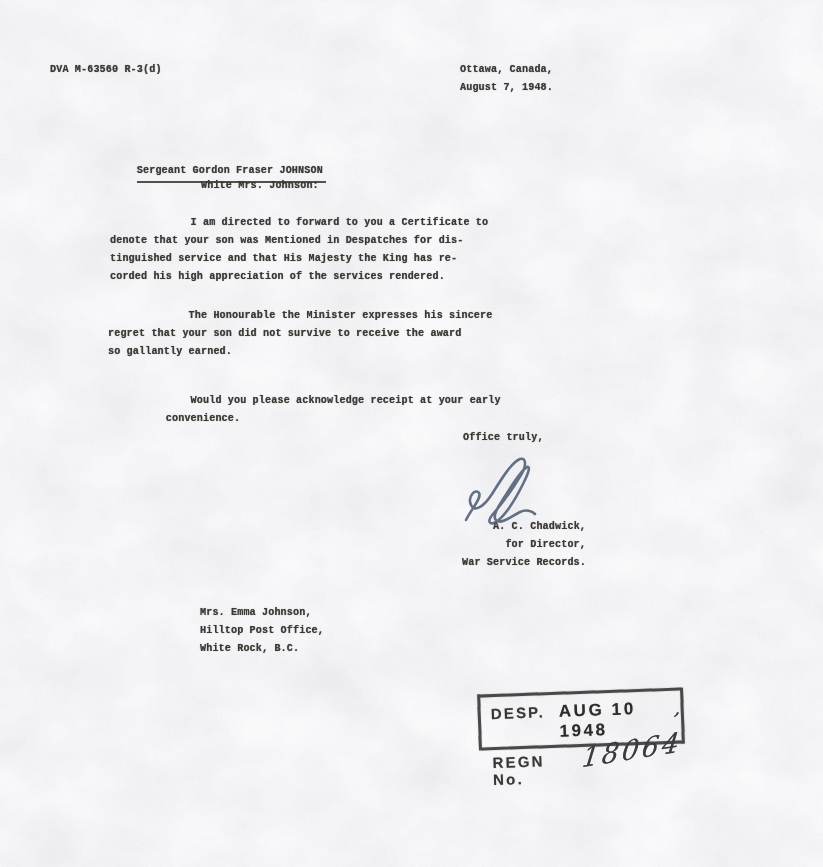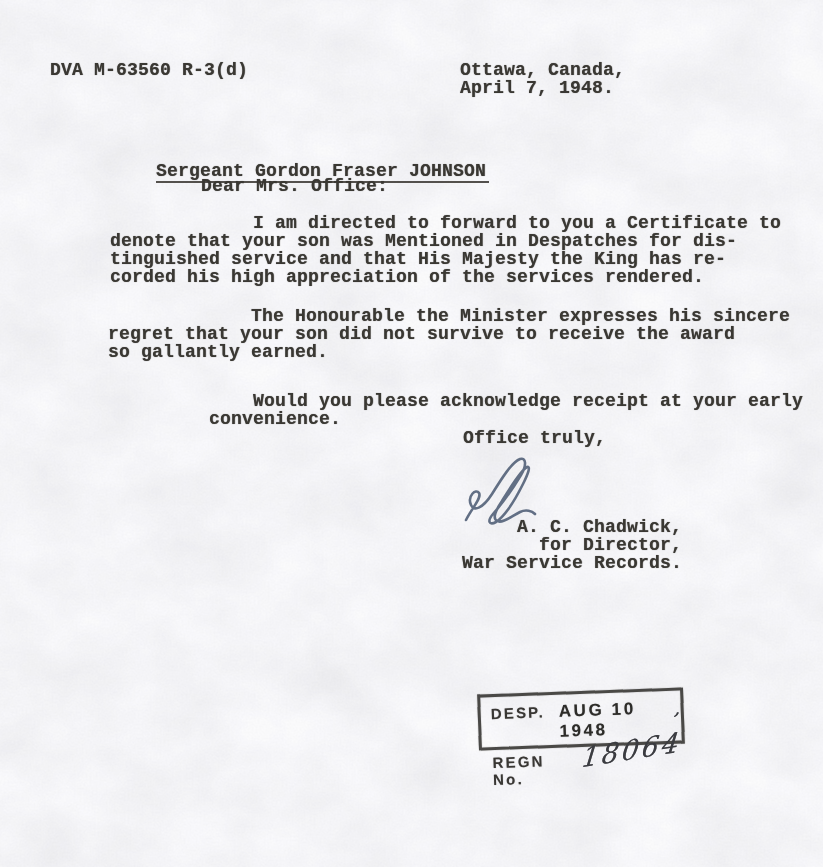--- a/index.html
+++ b/index.html
@@ -20,21 +20,21 @@
     left: 0;
     top: 0;
     pointer-events: none;
     z-index: 1;
   }
   .typed {
     position: absolute;
     z-index: 2;
     white-space: pre;
     font-family: "Liberation Mono", monospace;
-    font-size: 18px;
+    font-size: 10px;
     font-weight: 700;
     line-height: 18px;
     letter-spacing: 0.2px;
     color: #3a3833;
     text-shadow: 0 0 1px rgba(52, 50, 46, 0.55), 0.4px 0.4px 0.6px rgba(52, 50, 46, 0.25);
   }
   .ref-number      { left: 50px;  top: 61px; }
   .dateline        { left: 460px; top: 61px; }
   .subject         { left: 112px; top: 144px; }
   .subject .u {
@@ -138,27 +138,27 @@
         </feComponentTransfer>
       </filter>
     </defs>
     <rect width="823" height="867" filter="url(#mottle)" opacity="0.75" style="mix-blend-mode:multiply"></rect>
     <rect width="823" height="867" filter="url(#grain)" opacity="0.16" style="mix-blend-mode:multiply"></rect>
   </svg>
 
   <div class="typed ref-number">DVA M-63560 R-3(d)</div>
 
   <div class="typed dateline">Ottawa, Canada,
-April 7, 1948.</div>
+August 7, 1948.</div>
 
   <div class="typed subject">
     <span class="u">Sergeant Gordon Fraser JOHNSON</span>
   </div>
 
-  <div class="typed salutation">Dear Mrs. Office:</div>
+  <div class="typed salutation">White Mrs. Johnson:</div>
 
   <div class="typed para-1">             I am directed to forward to you a Certificate to
 denote that your son was Mentioned in Despatches for dis-
 tinguished service and that His Majesty the King has re-
 corded his high appreciation of the services rendered.</div>
 
   <div class="typed para-2">             The Honourable the Minister expresses his sincere
 regret that your son did not survive to receive the award
 so gallantly earned.</div>
 
@@ -172,20 +172,23 @@
              C50,22 60,6 68,3 C74,1 75,9 69,19 C60,34 48,50 41,58
              C35,65 37,70 44,66 C53,60 64,42 71,28 C76,18 79,10 75,11
              C69,14 58,32 50,45 C44,54 40,62 45,65 C50,68 60,60 68,56
              C74,53 80,55 83,58" fill="none" stroke="#4d5c74" stroke-width="2.6" stroke-linecap="round" stroke-linejoin="round" opacity="0.88"></path>
   </svg>
 
   <div class="typed signer">A. C. Chadwick,
 for Director,
 War Service Records.</div>
 
+  <div class="typed recipient">Mrs. Emma Johnson,
+Hilltop Post Office,
+White Rock, B.C.</div>
 
   <div class="stamp">
     <div class="stamp-row">
       <span class="stamp-label">DESP.</span>
       <span class="stamp-date">AUG 10 1948</span>
       <span class="hand hand-tick">,</span>
     </div>
     <div class="stamp-row regn-row">
       <span class="stamp-label">REGN No.</span>
       <span class="hand regn-number">18064</span>

